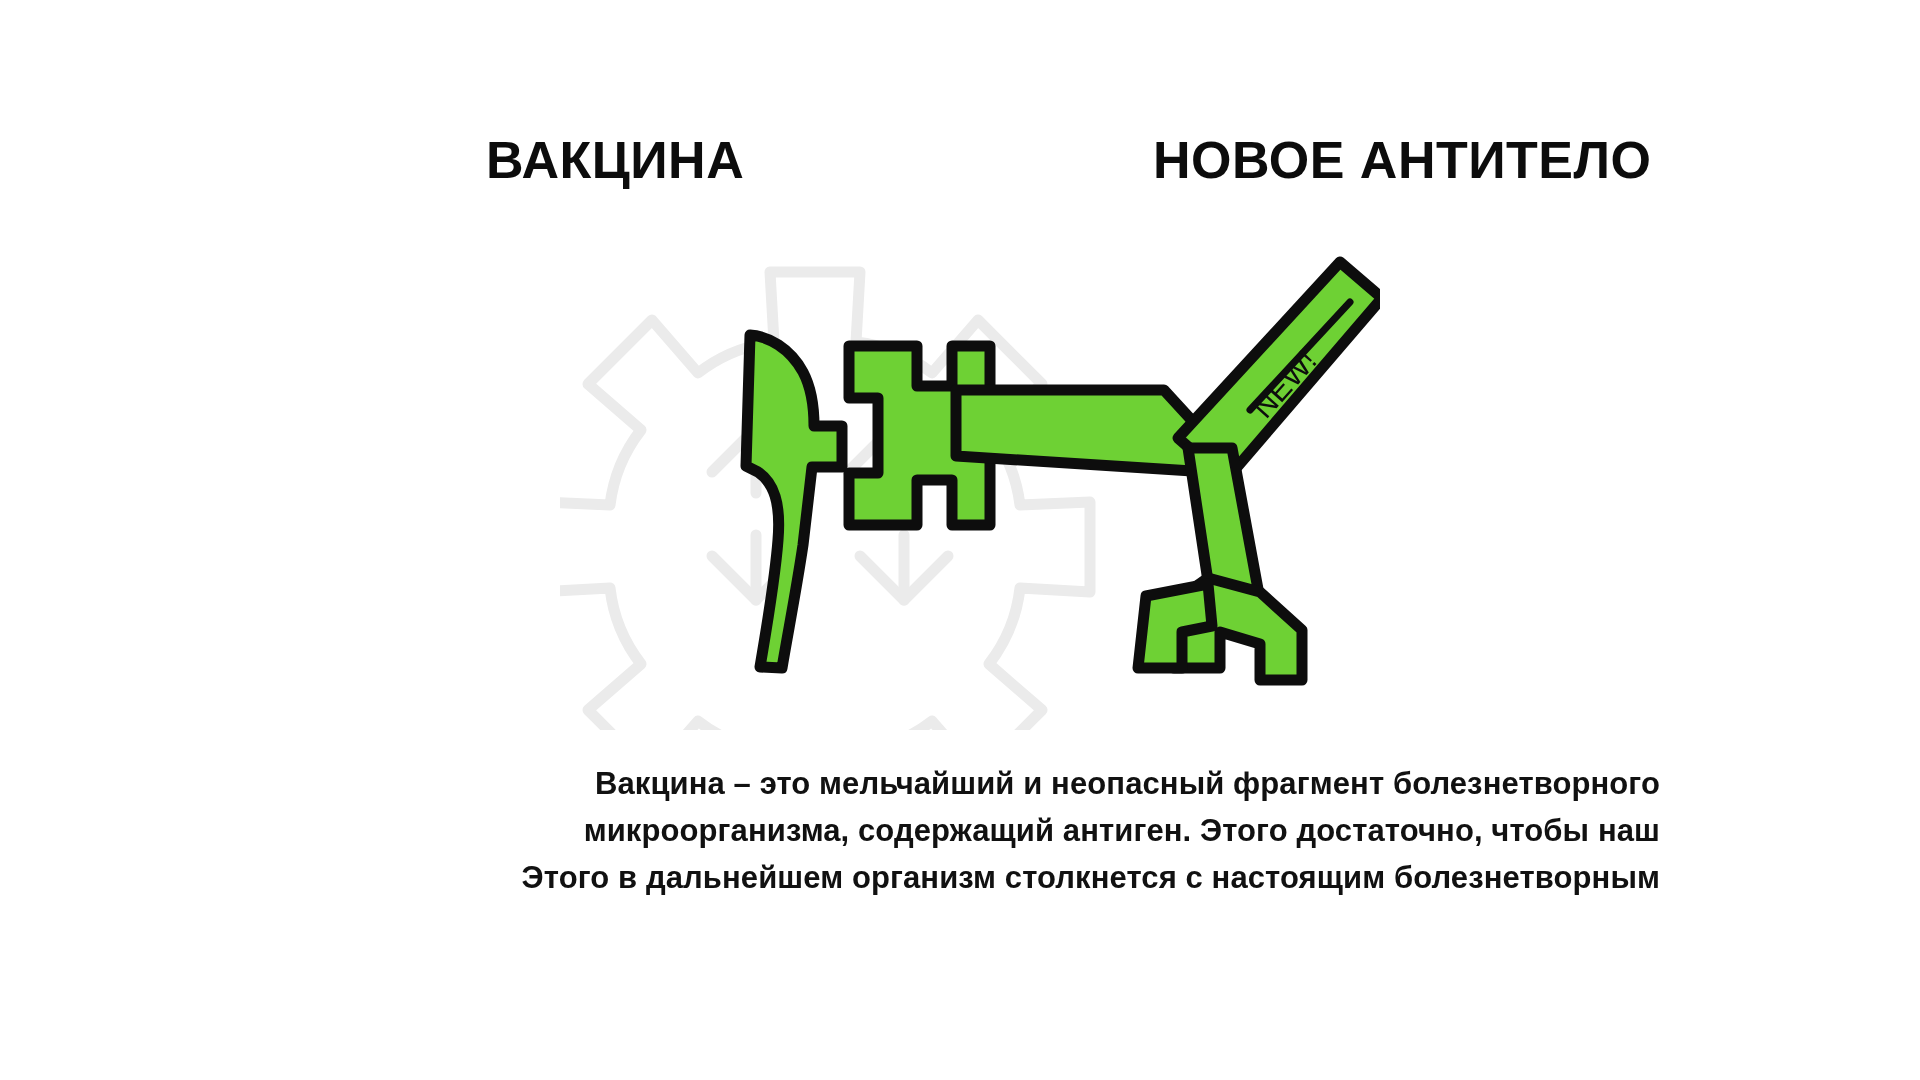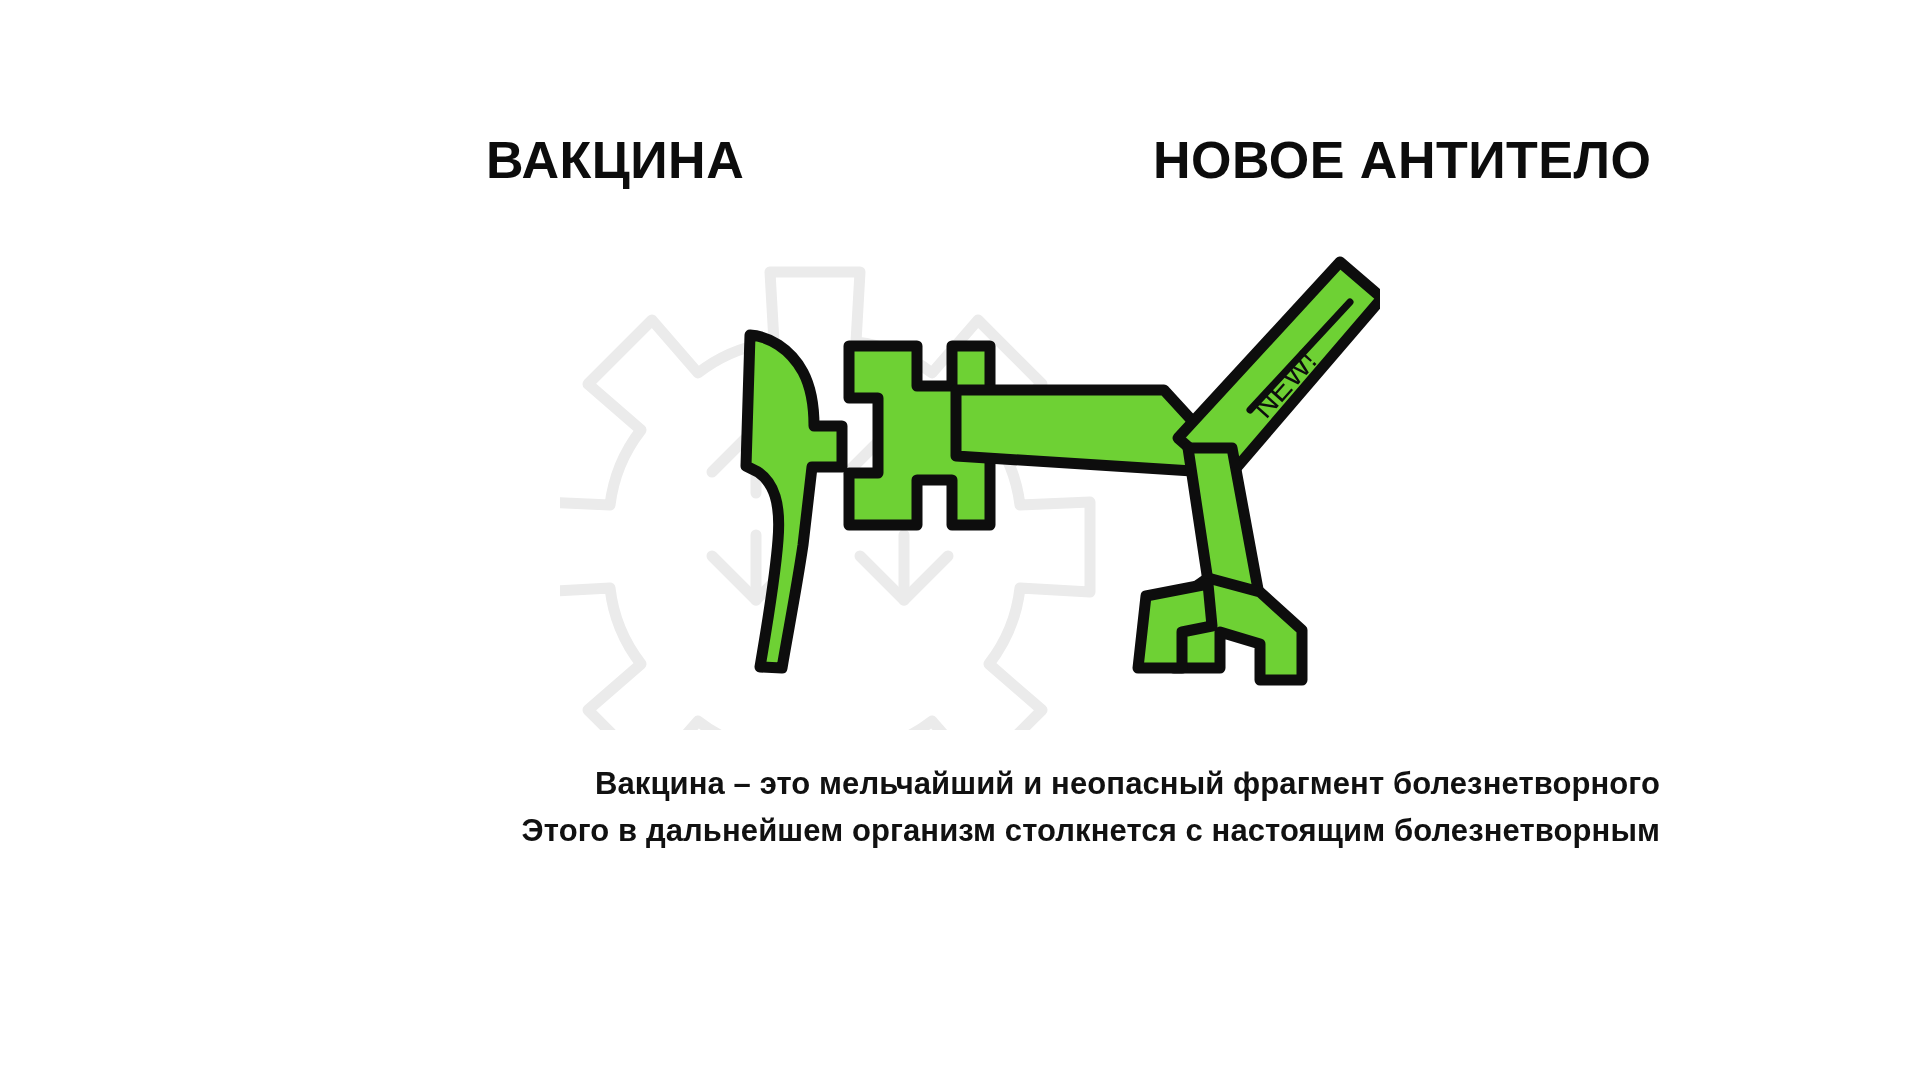--- a/index.html
+++ b/index.html
@@ -194,16 +194,17 @@
 
       <g transform="translate(706,180) rotate(-48)">
         <text x="0" y="0" font-family="Liberation Sans, DejaVu Sans, sans-serif" font-size="30" font-weight="400" fill="#0d0d0d" text-anchor="start">NEW!</text>
       </g>
 
     </svg>
   </div>
 
   <div id="body-copy">
     <div class="body-line">Вакцина – это мельчайший и неопасный фрагмент болезнетворного</div>
+    <div class="body-line">микроорганизма, содержащий антиген. Этого достаточно, чтобы наш</div>
     <div class="body-line">Этого в дальнейшем организм столкнется с настоящим болезнетворным</div>
   </div>
 
 </div>
 
 </body></html>

